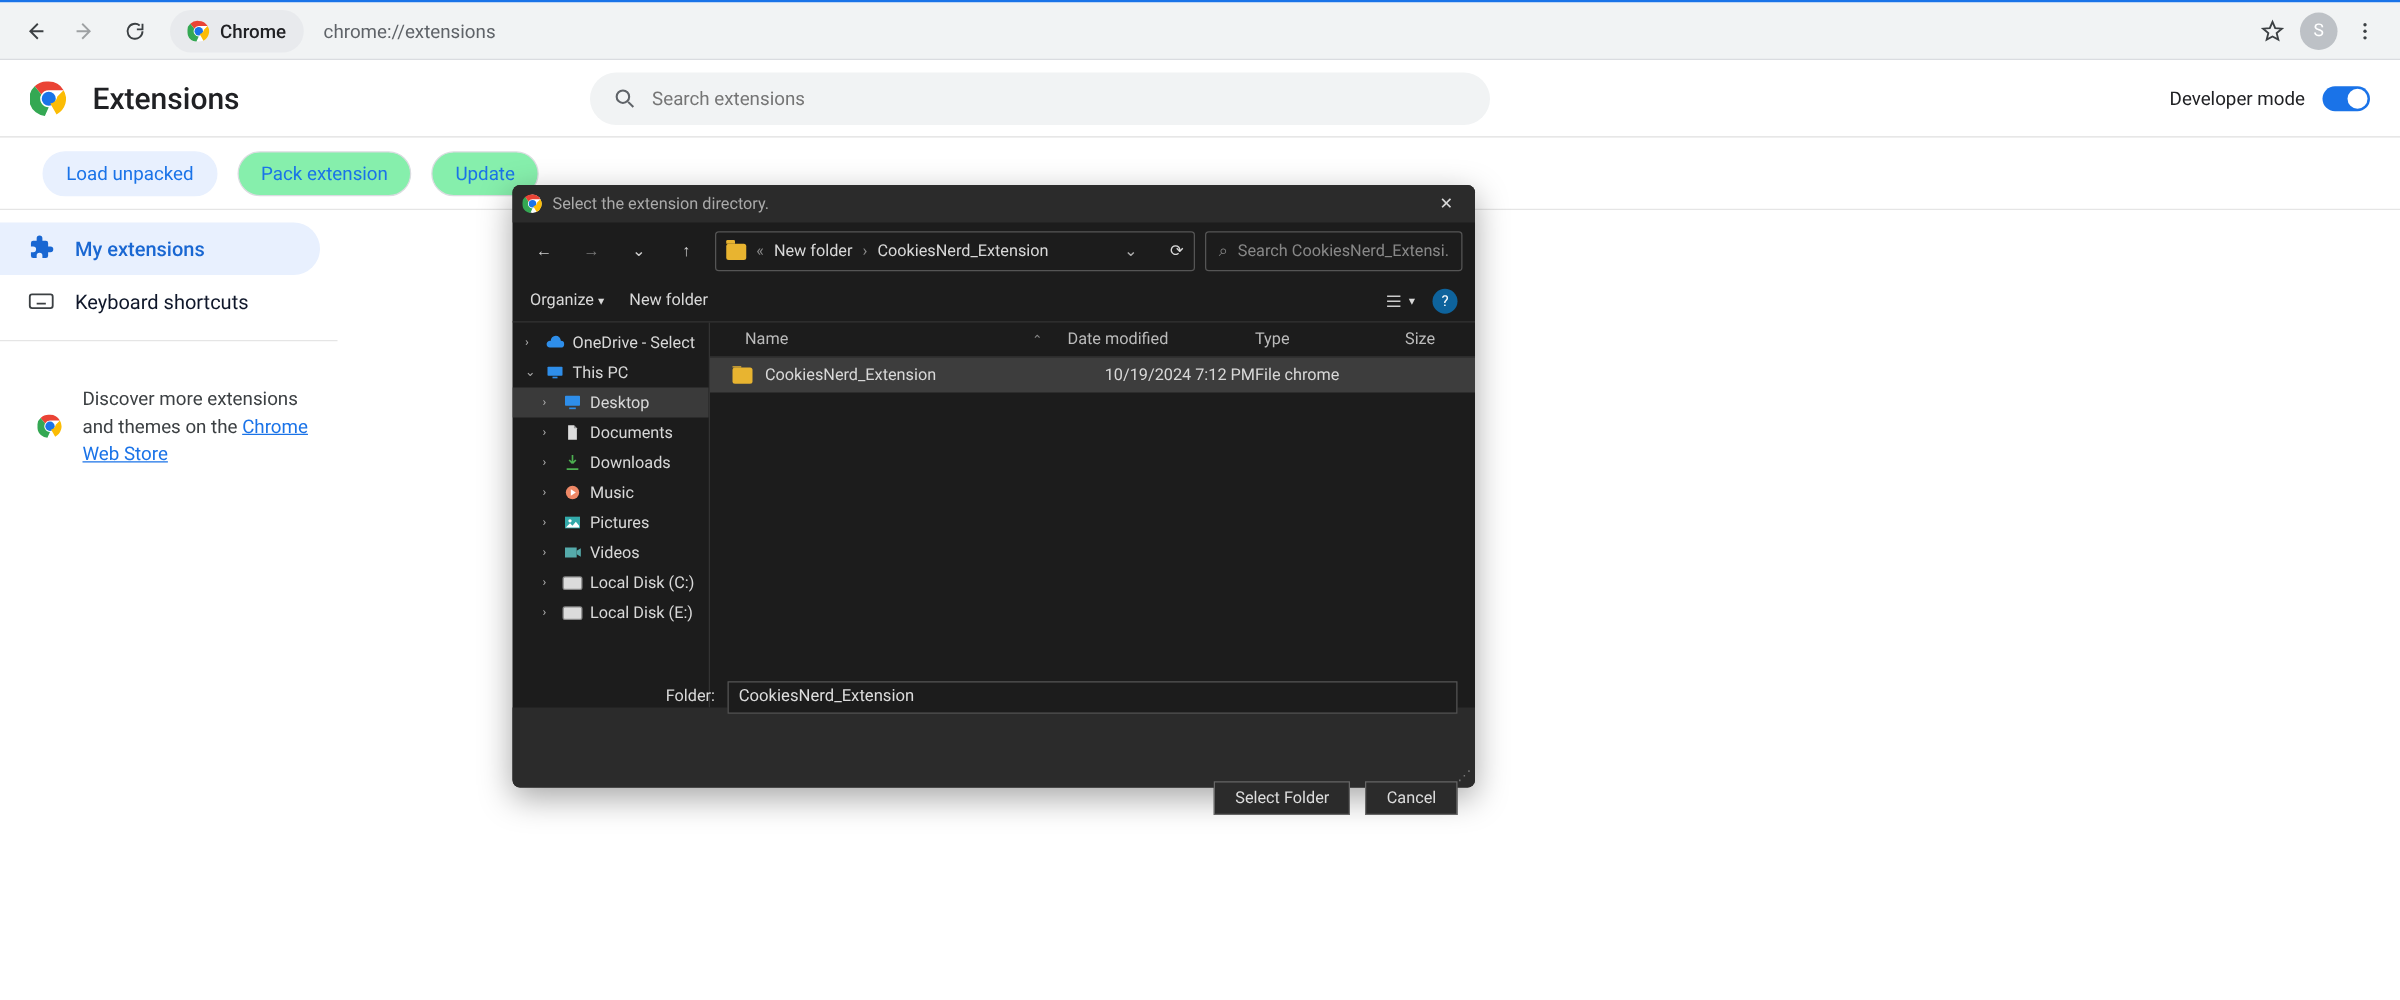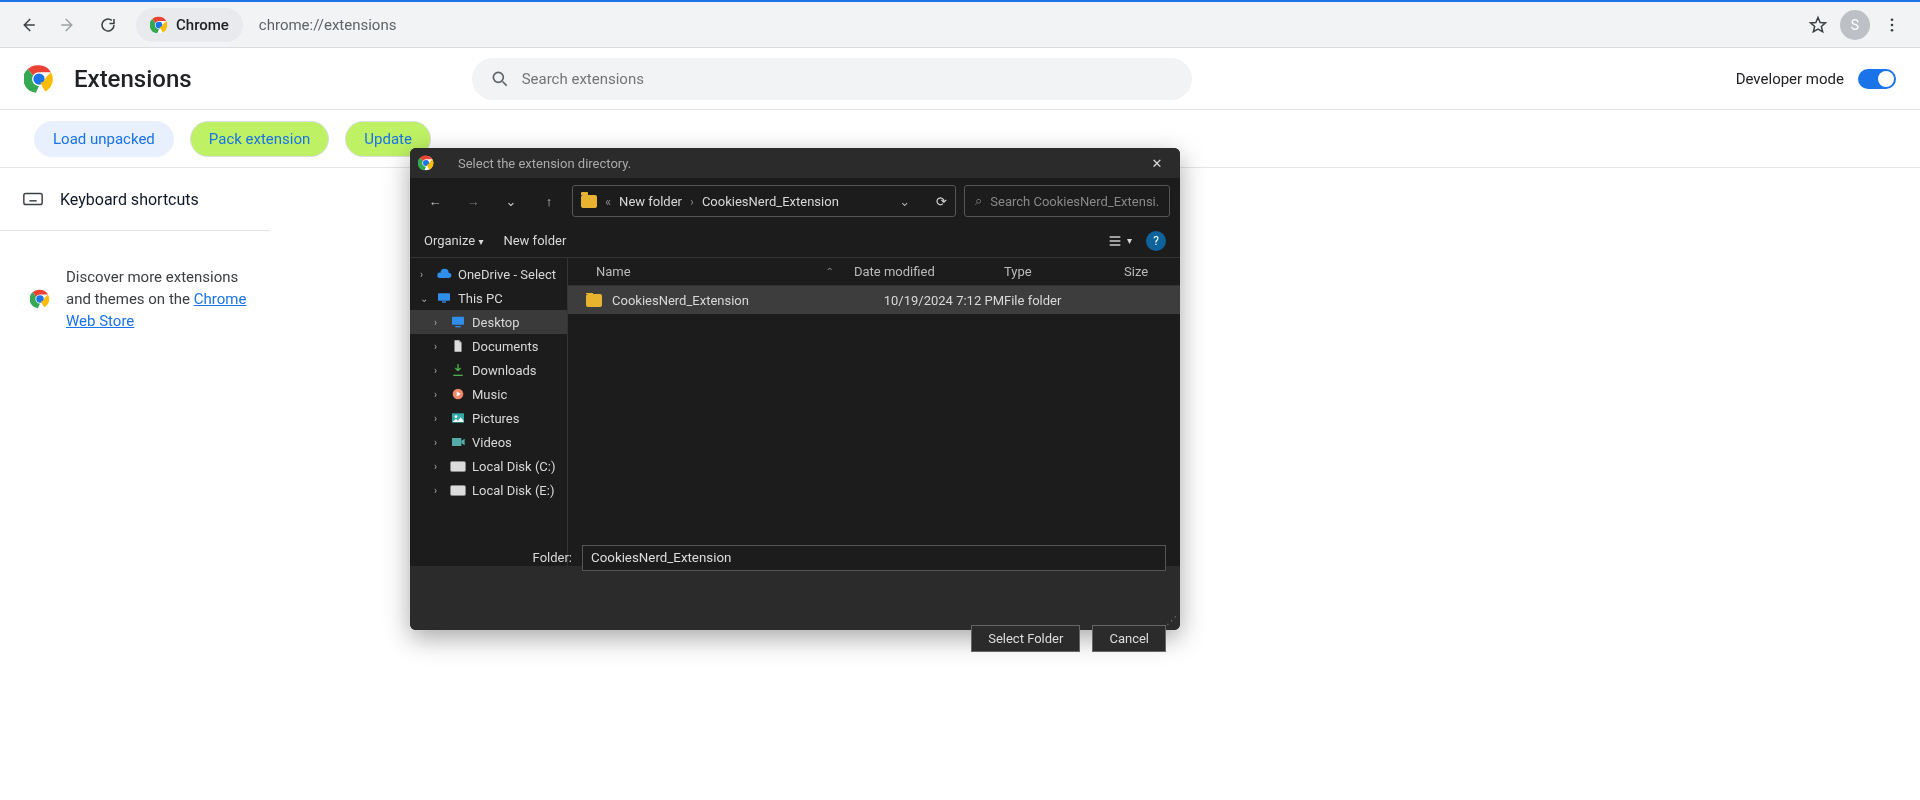--- a/index.html
+++ b/index.html
@@ -17,35 +17,35 @@
 
   .ext-header{height:62px;display:flex;align-items:center;padding:0 24px;gap:20px;border-bottom:1px solid #e0e0e0;}
   .ext-title{font-size:24px;font-weight:500;color:#202124;}
   .searchwrap{flex:0 0 720px;margin-left:260px;height:42px;background:#f1f3f4;border-radius:24px;display:flex;align-items:center;padding:0 18px;gap:12px;color:#5f6368;}
   .searchwrap input{border:none;background:transparent;outline:none;font-size:15px;flex:1;}
   .devmode{margin-left:auto;display:flex;align-items:center;gap:14px;color:#202124;font-size:15px;}
   .toggle{width:38px;height:20px;background:#1a73e8;border-radius:10px;position:relative;cursor:pointer;}
   .toggle::after{content:"";position:absolute;right:2px;top:2px;width:16px;height:16px;background:#fff;border-radius:50%;}
 
   .row-buttons{height:58px;display:flex;align-items:center;gap:16px;padding:0 34px;border-bottom:1px solid #e5e5e5;}
-  .pill{padding:8px 18px;border-radius:20px;border:1px solid #dadce0;color:#1a73e8;font-size:15px;cursor:pointer;background:#bef264;}
+  .pill{padding:8px 18px;border-radius:20px;border:1px solid #dadce0;color:#1a73e8;font-size:15px;cursor:pointer;background:#86efac;}
   .pill.sel{background:#e8f0fe;border-color:#e8f0fe;}
 
   .layout{display:flex;}
   .sidebar{width:270px;padding-top:10px;}
   .side-item{display:flex;align-items:center;gap:16px;padding:10px 22px;font-size:16px;color:#0f172a;cursor:pointer;border-radius:0 22px 22px 0;margin-right:14px;}
   .side-item.active{background:#e8f0fe;color:#1967d2;font-weight:500;}
   .side-item svg, .side-item .ic{width:22px;height:22px;}
   .discover{padding:26px 22px 0 66px;font-size:15px;color:#3c4043;line-height:1.45;}
   .discover a{color:#1a73e8;text-decoration:underline;}
   .chrome-logo-mini{width:20px;height:20px;position:absolute;margin-left:-36px;margin-top:22px;}
 
   
   .dialog{position:absolute;left:410px;top:148px;width:770px;height:482px;background:#1c1c1c;border-radius:6px;box-shadow:0 8px 26px rgba(0,0,0,.35);color:#d8d8d8;display:flex;flex-direction:column;font-size:13px;}
-  .dlg-title{height:30px;display:flex;align-items:center;padding:0 8px;gap:24px;background:#2b2b2b;border-radius:6px 6px 0 0;}
+  .dlg-title{height:30px;display:flex;align-items:center;padding:0 8px;gap:8px;background:#2b2b2b;border-radius:6px 6px 0 0;}
   .dlg-title .close{margin-left:auto;width:30px;text-align:center;cursor:pointer;}
   .dlg-nav{height:46px;display:flex;align-items:center;padding:0 10px;gap:8px;}
   .nbtn{width:30px;height:30px;display:flex;align-items:center;justify-content:center;color:#ccc;cursor:pointer;border-radius:3px;}
   .crumbs{flex:1;height:32px;border:1px solid #555;border-radius:3px;display:flex;align-items:center;padding:0 8px;gap:8px;background:#1c1c1c;min-width:0;}
   .crumbs .fold{font-size:13px;}
   .crumbs .sep{color:#888;}
   .crumbs .spacer{flex:1;}
   .dlg-search{width:206px;height:32px;border:1px solid #555;border-radius:3px;display:flex;align-items:center;gap:8px;padding:0 10px;color:#888;}
   .dlg-toolbar{height:34px;display:flex;align-items:center;padding:0 14px;gap:20px;border-bottom:1px solid #333;}
   .dlg-toolbar .right{margin-left:auto;display:flex;align-items:center;gap:14px;}
@@ -155,20 +155,26 @@
 </div>
 
 <div class="row-buttons">
   <div class="pill sel">Load unpacked</div>
   <div class="pill">Pack extension</div>
   <div class="pill">Update</div>
 </div>
 
 <div class="layout">
   <div class="sidebar">
+    <div class="side-item active">
+      <svg class="ic" viewBox="0 0 24 24">
+          <path fill="#1967d2" d="M20 10h-2V7a2 2 0 0 0-2-2h-3V3a2.5 2.5 0 0 0-5 0v2H5a2 2 0 0 0-2 2v3h2a2.5 2.5 0 0 1 0 5H3v3a2 2 0 0 0 2 2h3v-2a2.5 2.5 0 0 1 5 0v2h3a2 2 0 0 0 2-2v-3h2a2.5 2.5 0 0 0 0-5z"></path>
+        </svg>
+      <span>My extensions</span>
+    </div>
     <div class="side-item">
       <svg class="ic" viewBox="0 0 24 24">
           <rect x="2" y="6" width="20" height="12" rx="2" fill="none" stroke="#3c4043" stroke-width="1.6"></rect>
           <path stroke="#3c4043" stroke-width="1.6" d="M6 10h0M9 10h0M12 10h0M15 10h0M18 10h0M8 14h8"></path>
         </svg>
       <span>Keyboard shortcuts</span>
     </div>
     <div style="height:1px;background:#e5e5e5;margin:10px 0;"></div>
     <div class="discover" style="position:relative;">
       <svg class="chrome-logo-mini" viewBox="0 0 48 48">
@@ -336,21 +342,21 @@
         <div class="col-type">Type</div>
         <div class="col-size">Size</div>
       </div>
       <div id="rows">
           <div class="list-row sel">
             <div class="cell cname">
               <span class="folder-ico"></span>
               <span>CookiesNerd_Extension</span>
             </div>
             <div class="cell cdate">10/19/2024 7:12 PM</div>
-            <div class="cell ctype">File folder</div>
+            <div class="cell ctype">File chrome</div>
             <div class="cell csize"></div>
           </div>
         </div>
     </div>
   </div>
   <div class="dlg-footer">
     <div class="frow">
       <label>Folder:</label>
       <input value="CookiesNerd_Extension" style="">
     </div>

